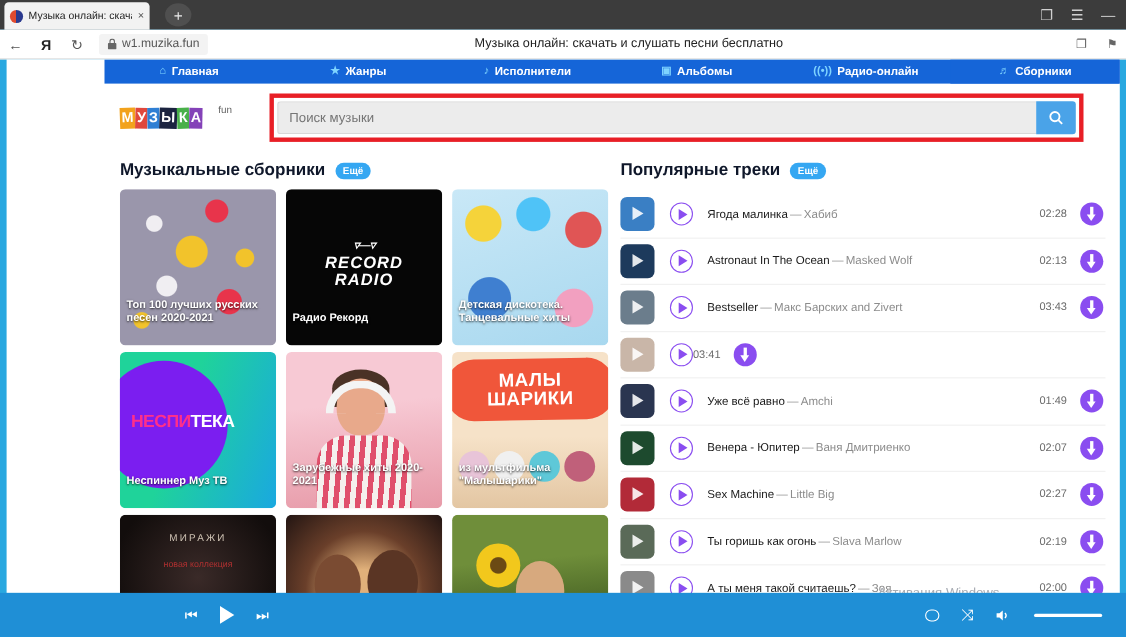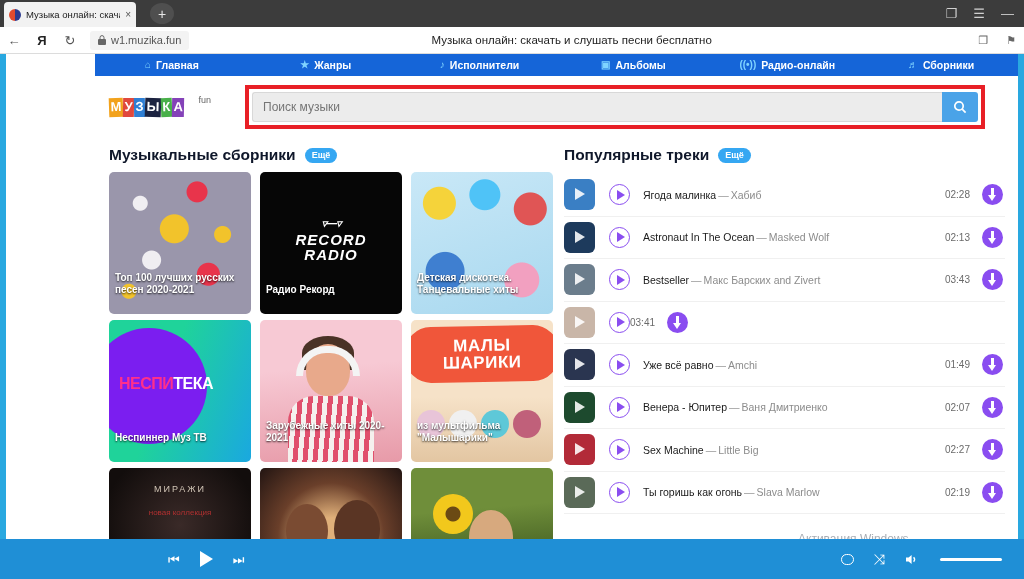--- a/index.html
+++ b/index.html
@@ -624,20 +624,27 @@
           </div>
 
           <div class="trackrow">
             <span class="track-thumb" style="background:#5a6a58"></span>
             <span class="playbtn"></span>
             <span class="track-text"><span class="track-title">Ты горишь как огонь</span><span class="track-dash">—</span><span class="track-artist">Slava Marlow</span></span>
             <span class="track-time">02:19</span>
             <span class="dlbtn"></span>
           </div>
 
+          <div class="trackrow">
+            <span class="track-thumb" style="background:#8a8a8a"></span>
+            <span class="playbtn"></span>
+            <span class="track-text"><span class="track-title">А ты меня такой считаешь?</span><span class="track-dash">—</span><span class="track-artist">Зоя</span></span>
+            <span class="track-time">02:00</span>
+            <span class="dlbtn"></span>
+          </div>
 
         </div>
       </div>
     </div>
   </div>
 
   <div class="watermark">
     <div class="wm1">Активация Windows</div>
     <div class="wm2">Чтобы активировать Windows, перейдите в "Параметры".</div>
   </div>

